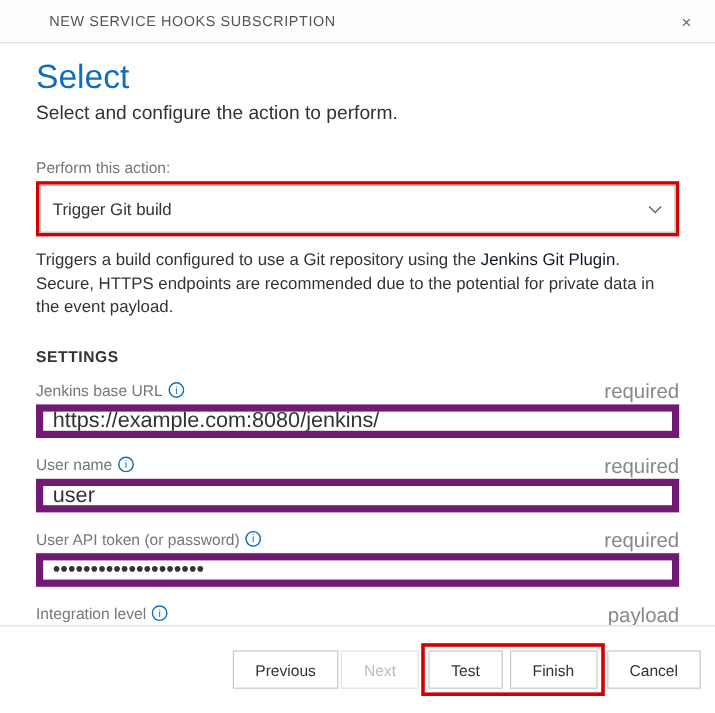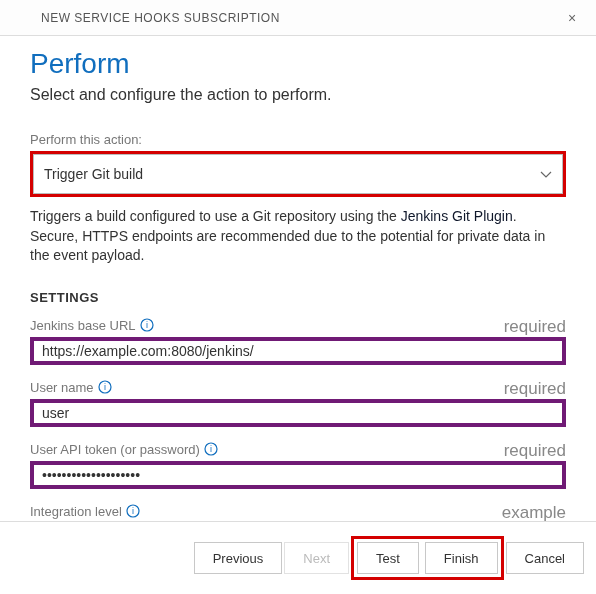--- a/index.html
+++ b/index.html
@@ -99,23 +99,23 @@
     .section-head {
       font-size: 13px;
       font-weight: 700;
       letter-spacing: 0.5px;
       color: #333;
       margin-bottom: 12px;
     }
     .text-input {
       width: 100%;
       height: 28px;
-      border: 4px solid #701a75;
+      border: 6px solid #701a75;
       padding: 0 8px;
-      font-size: 14px;
+      font-size: 18px;
       color: #333;
       background: #fff;
     }
     .text-input.disabled {
       background: #eee;
       color: #555;
       font-style: italic;
     }
     .info-icon {
       width: 14px;
@@ -161,21 +161,21 @@
   </style>
 </head>
 <body>
 
 <div class="dialog-header">
   <span class="dialog-title">NEW SERVICE HOOKS SUBSCRIPTION</span>
   <span class="close-btn">×</span>
 </div>
 
 <div class="content">
-  <div class="page-heading">Perform</div>
+  <div class="page-heading">Select</div>
   <div class="page-sub">Select and configure the action to perform.</div>
 
   <div class="field-row">
     <div class="field-label">Perform this action:</div>
     <div class="select-outline">
       <div class="select-box">
         <span>Trigger Git build</span>
         <span class="chevron">
           <svg viewBox="0 0 12 12" width="12" height="12">
               <path d="M1 3 L6 8 L11 3" stroke="#666" stroke-width="1.2" fill="none"></path>
@@ -242,21 +242,21 @@
     <div class="label-row">
       <div class="field-label">
         <span>Integration level</span>
         <span class="info-icon">
           <svg viewBox="0 0 14 14" width="14" height="14">
               <circle cx="7" cy="7" r="6" stroke="#106ebe" stroke-width="1.2" fill="none"></circle>
               <text x="7" y="10" text-anchor="middle" font-size="9" fill="#106ebe" font-family="Arial">i</text>
             </svg>
         </span>
       </div>
-      <span class="req-tag">example</span>
+      <span class="req-tag">payload</span>
     </div>
     <input class="text-input disabled" disabled="" value="Built-in Jenkins API" style="">
   </div>
 </div>
 
 <div class="footer">
   <button class="btn">Previous</button>
   <button class="btn disabled">Next</button>
   <div class="btn-group-outline">
     <button class="btn">Test</button>

